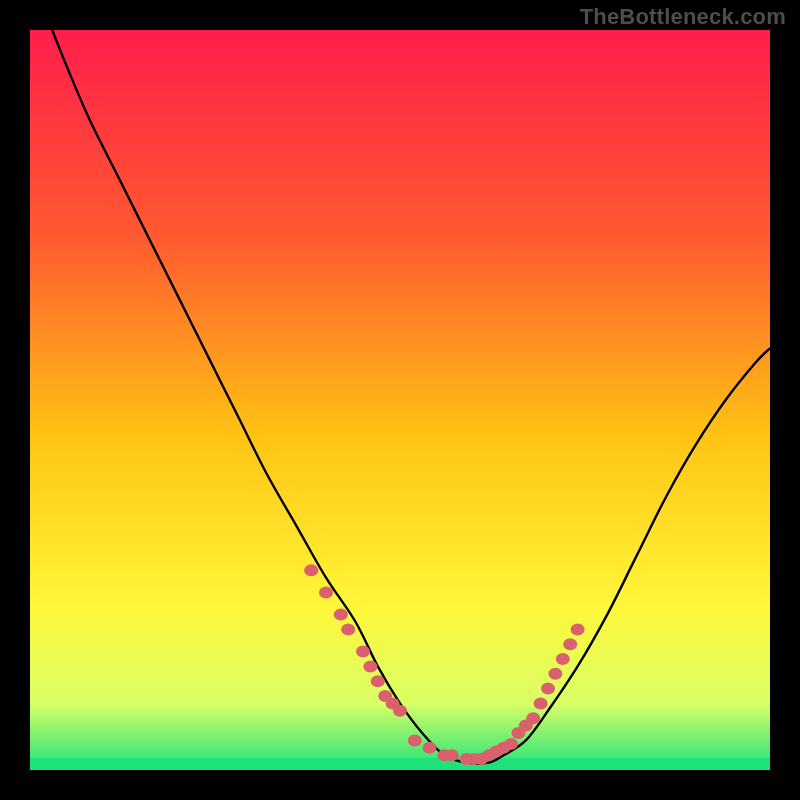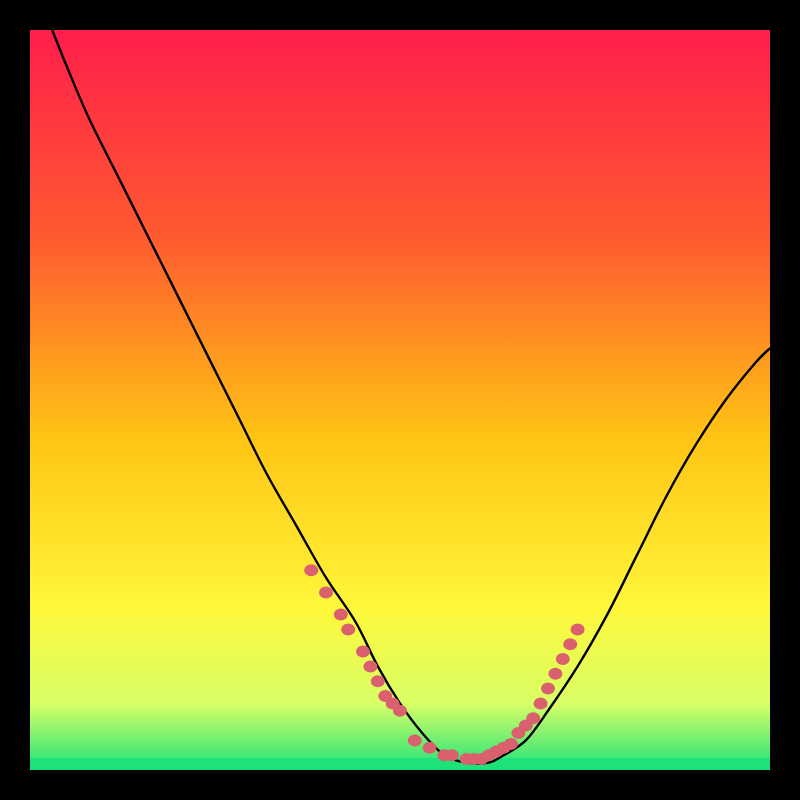--- a/index.html
+++ b/index.html
@@ -33,20 +33,21 @@
     position: absolute;
     left: 0;
     top: 0;
   }
 </style>
 </head>
 <body>
 
 <div class="frame">
 
+  <div class="watermark">TheBottleneck.com</div>
 
   <svg id="plot" width="800" height="800" viewBox="0 0 800 800">
     <defs>
       <linearGradient id="bg-grad" x1="0" y1="0" x2="0" y2="1">
         <stop id="g0" offset="0%" stop-color="#ff1e4b"></stop>
         <stop id="g1" offset="28%" stop-color="#ff5a30"></stop>
         <stop id="g2" offset="55%" stop-color="#ffc414"></stop>
         <stop id="g3" offset="78%" stop-color="#fff73a"></stop>
         <stop id="g4" offset="91%" stop-color="#d9ff66"></stop>
         <stop id="g5" offset="100%" stop-color="#1de27a"></stop>

